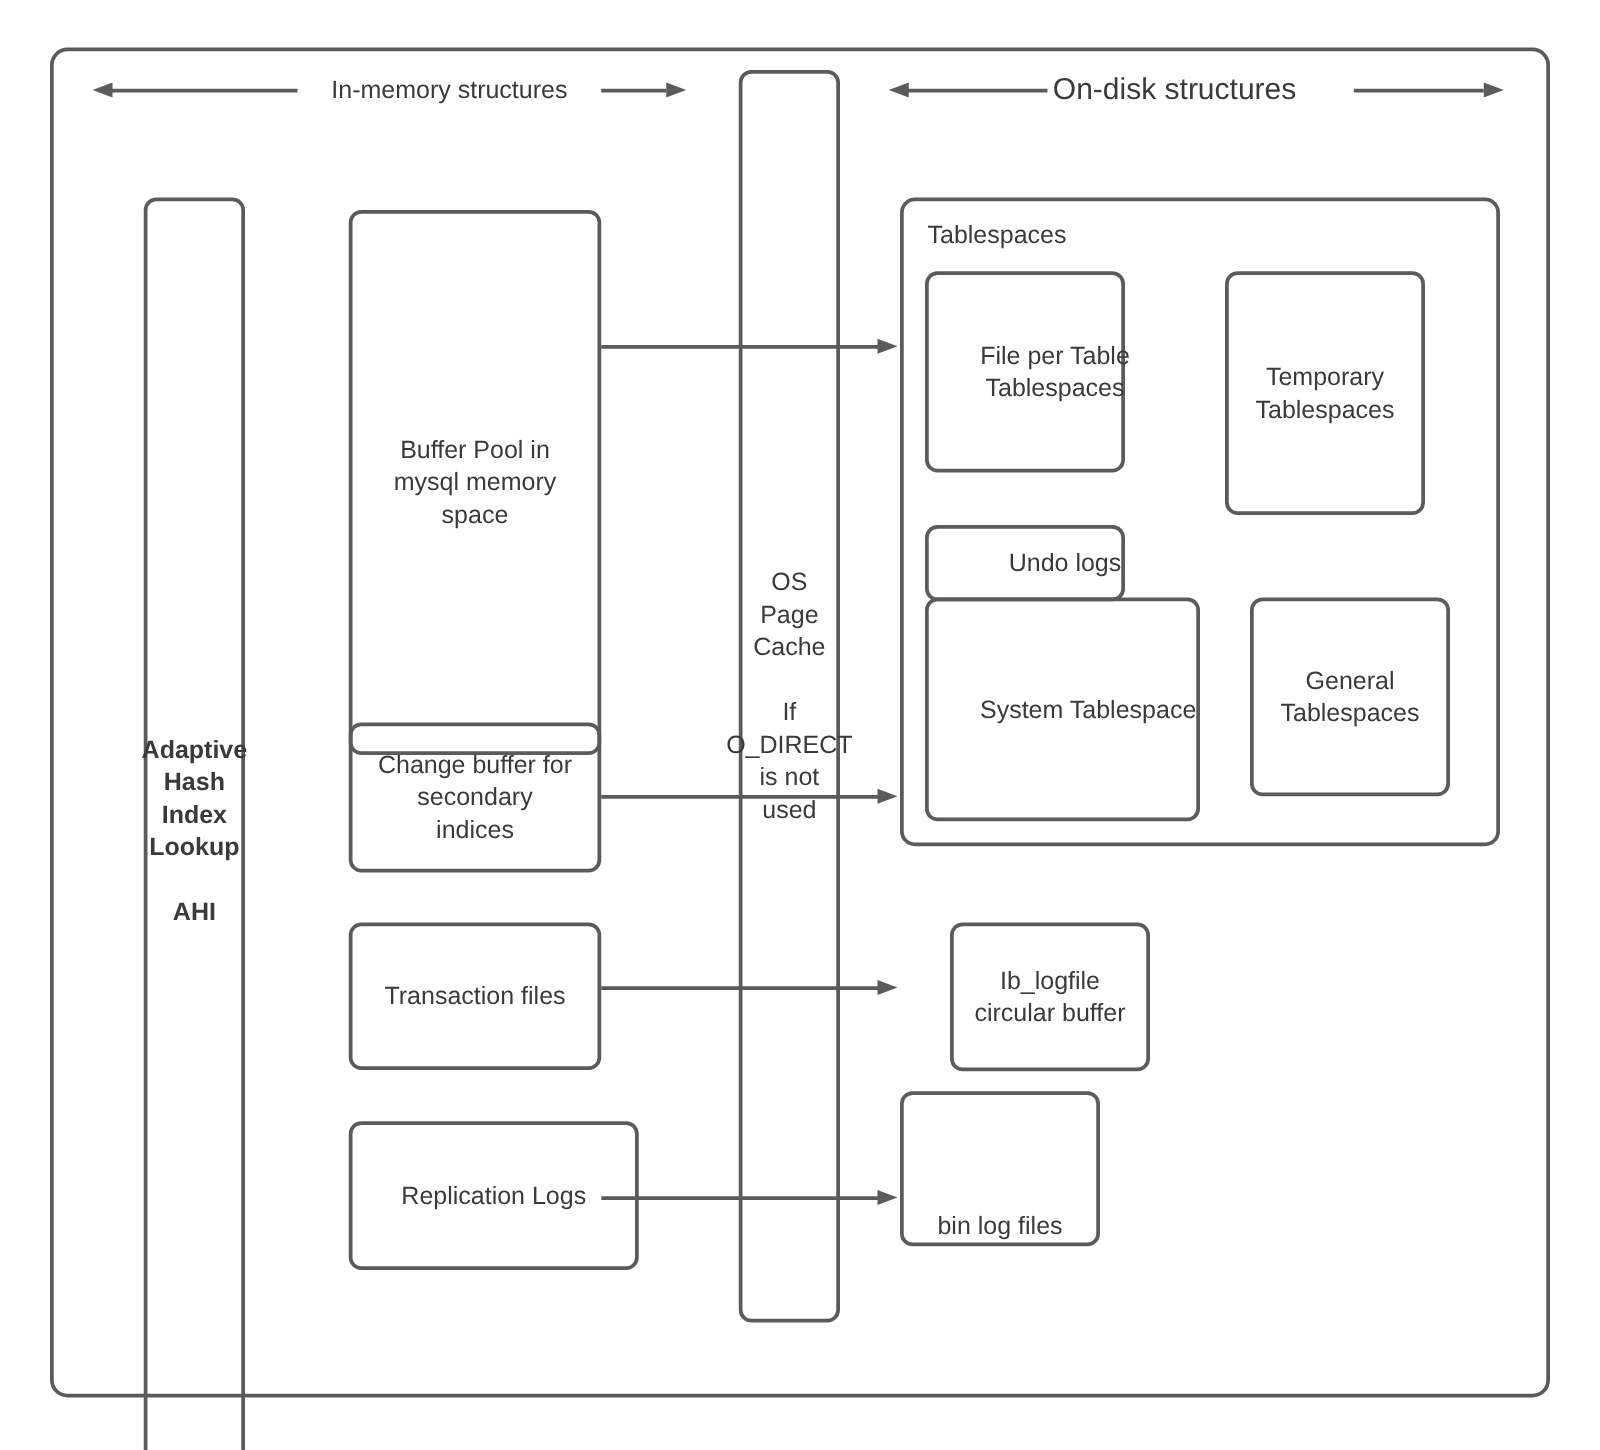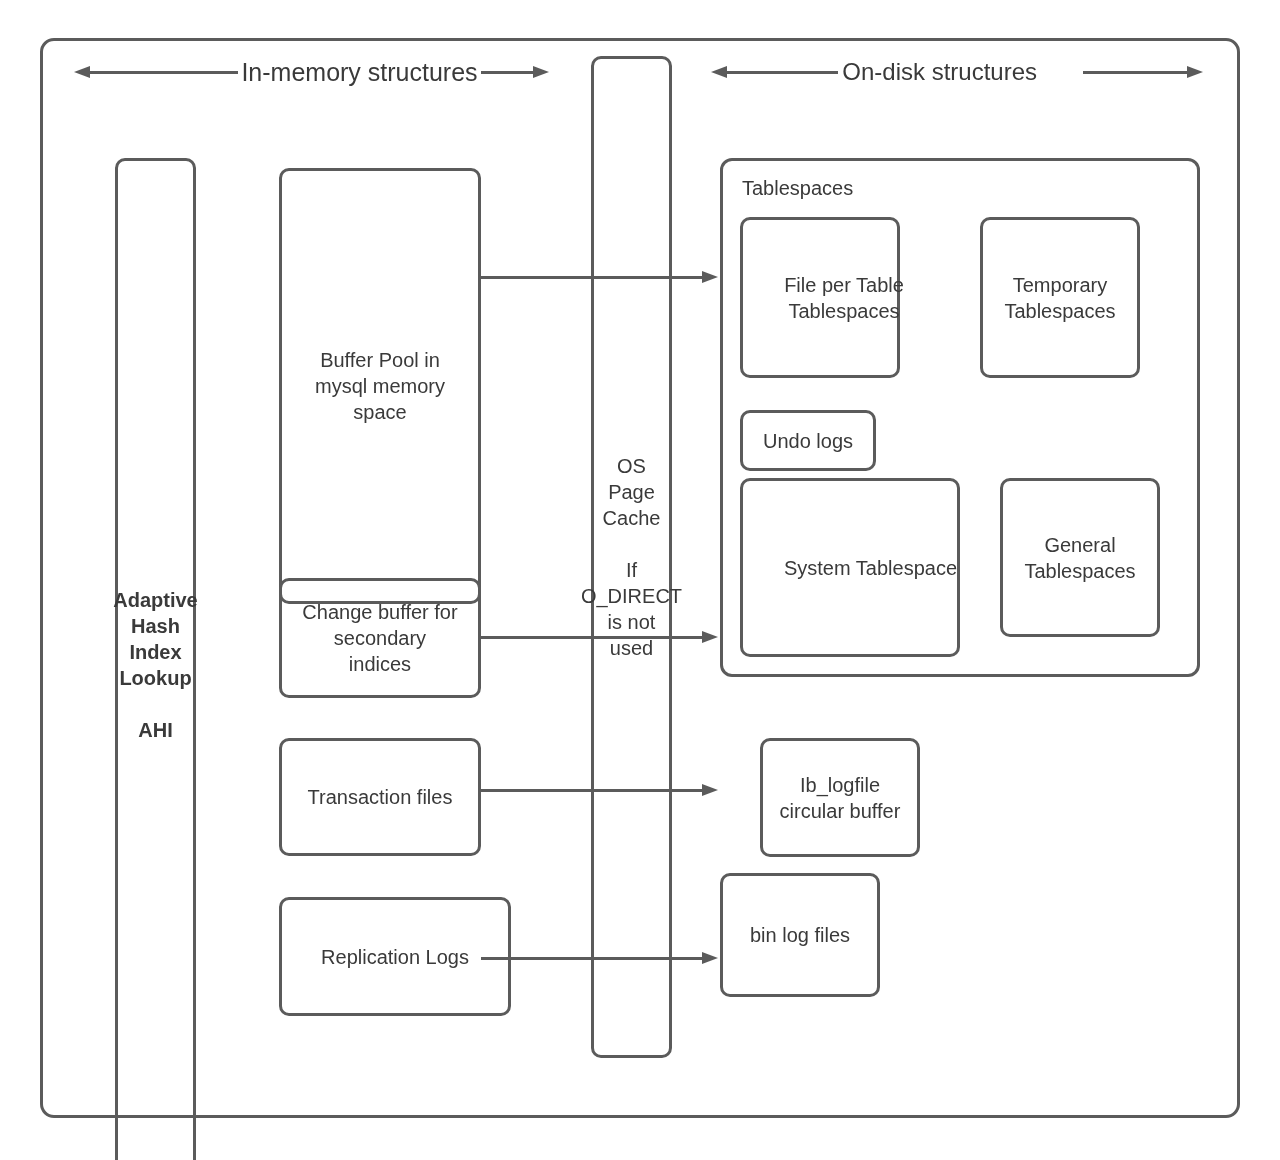--- a/index.html
+++ b/index.html
@@ -31,37 +31,37 @@
   #ahi{left:115px;top:158px;width:81px;height:1014px;font-weight:bold;}
   #buffer-pool{left:279px;top:120px;width:202px;height:436px;margin-top:48px;}
   #change-buffer{left:279px;top:578px;width:202px;height:120px;}
   #transaction-logs{left:279px;top:738px;width:202px;height:118px;}
   #replication-logs{left:279px;top:897px;width:232px;height:119px;}
   #os-page-cache{left:579px;top:56px;width:81px;height:1002px;margin-left:12px;}
   #tablespaces{left:720px;top:158px;width:480px;height:519px;
     border:3px solid var(--stroke);border-radius:12px;z-index:1;}
   #tablespaces-title{left:19px;top:14px;font-size:20px;line-height:26px;}
   #file-per-table{left:740px;top:217px;width:160px;height:161px;padding-left:48px;}
-  #temporary-tablespaces{left:980px;top:217px;width:160px;height:161px;}
-  #undo-logs{left:740px;top:410px;width:136px;height:61px;}
+  #temporary-tablespaces{left:980px;top:217px;width:160px;height:195px;}
+  #undo-logs{left:740px;top:420px;width:160px;height:61px;justify-content:flex-end;}
   #system-tablespace{left:740px;top:478px;width:220px;height:179px;padding-left:41px;}
   #general-tablespaces{left:1000px;top:478px;width:160px;height:159px;}
   #ib-logfile{left:720px;top:738px;width:160px;height:119px;margin-left:40px;}
-  #bin-log-files{left:720px;top:873px;width:160px;height:124px;}
+  #bin-log-files{left:720px;top:873px;width:160px;height:124px;align-items:flex-end;}
   
   .arrow-line{height:2.5px;background:var(--stroke);z-index:1;}
   .head-right{width:0;height:0;border-top:6px solid transparent;
     border-bottom:6px solid transparent;border-left:16px solid var(--stroke);z-index:3;}
   .head-left{width:0;height:0;border-top:6px solid transparent;
     border-bottom:6px solid transparent;border-right:16px solid var(--stroke);z-index:3;}
   
   #inmem-head-left{left:74px;top:66px;}
   #inmem-line-left{left:89px;top:71px;width:149px;}
   #inmem-label{left:238px;top:59px;width:243px;height:26px;
-    font-size:25px;line-height:26px;text-align:center;}
+    font-size:20px;line-height:26px;text-align:center;}
   #inmem-line-right{left:481px;top:71px;width:52px;}
   #inmem-head-right{left:533px;top:66px;}
   #ondisk-head-left{left:711px;top:66px;}
   #ondisk-line-left{left:726px;top:71px;width:112px;}
   #ondisk-label{left:792px;top:59px;width:245px;height:26px;
     font-size:24px;line-height:26px;text-align:right;}
   #ondisk-line-right{left:1083px;top:71px;width:104px;}
   #ondisk-head-right{left:1187px;top:66px;}
   
   #c1-line{left:481px;top:276px;width:223px;}

